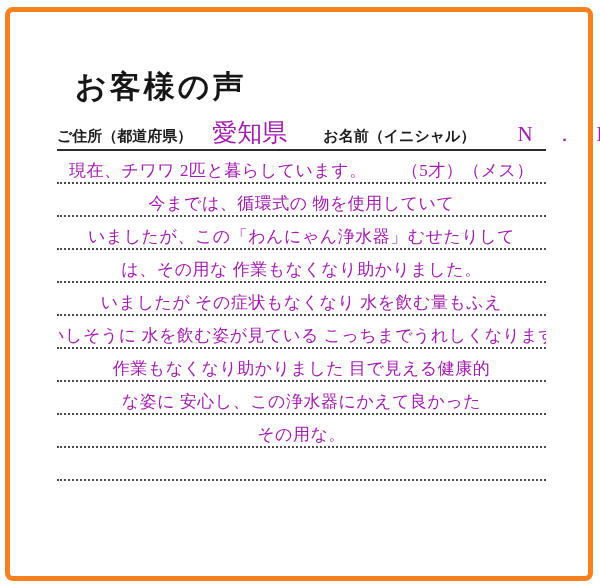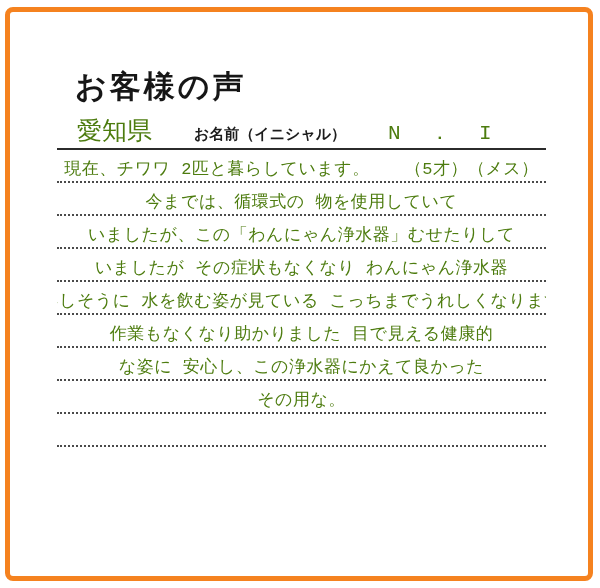--- a/index.html
+++ b/index.html
@@ -40,29 +40,29 @@
     padding-bottom: 3px;
     box-sizing: border-box;
     white-space: nowrap;
   }
   .field-label {
     font-size: 15px;
     font-weight: bold;
     color: #1c1c1c;
   }
   .hand {
-    font-family: Liberation Mono, monospace;
-    color: #4d7c0f;
+    font-family: Liberation Serif, serif;
+    color: #a21caf;
   }
   .address-value {
     font-size: 25px;
     margin: 0 26px 0 20px;
     line-height: 1;
   }
-  .name-label { margin-left: 16px; }
+  .name-label { margin-left: 10px; }
   .name-value {
     font-size: 21px;
     margin-left: 42px;
     letter-spacing: 8px;
     line-height: 1;
   }
   .lines {
     margin-left: 47px;
     width: 489px;
   }
@@ -84,37 +84,41 @@
   }
 </style>
 </head>
 <body>
 
 <div class="card">
 
   <h1 class="title">お客様の声</h1>
 
   <div class="field-row">
+    <span class="field-label">ご住所（都道府県）</span>
     <span class="hand address-value">愛知県</span>
     <span class="field-label name-label">お名前（イニシャル）</span>
     <span class="hand name-value">N ． I</span>
   </div>
 
   <div class="lines">
     <div class="line">
         <span class="hand">現在、チワワ 2匹と暮らしています。　　（5才）（メス）</span>
       </div>
     <div class="line">
         <span class="hand">今までは、循環式の 物を使用していて</span>
       </div>
     <div class="line">
         <span class="hand">いましたが、この「わんにゃん浄水器」むせたりして</span>
       </div>
     <div class="line">
-        <span class="hand">いましたが その症状もなくなり わんにゃん浄水器</span>
+        <span class="hand">は、その用な 作業もなくなり助かりました。</span>
+      </div>
+    <div class="line">
+        <span class="hand">いましたが その症状もなくなり 水を飲む量もふえ</span>
       </div>
     <div class="line">
         <span class="hand">おいしそうに 水を飲む姿が見ている こっちまでうれしくなります。</span>
       </div>
     <div class="line">
         <span class="hand">作業もなくなり助かりました 目で見える健康的</span>
       </div>
     <div class="line">
         <span class="hand">な姿に 安心し、この浄水器にかえて良かった</span>
       </div>

